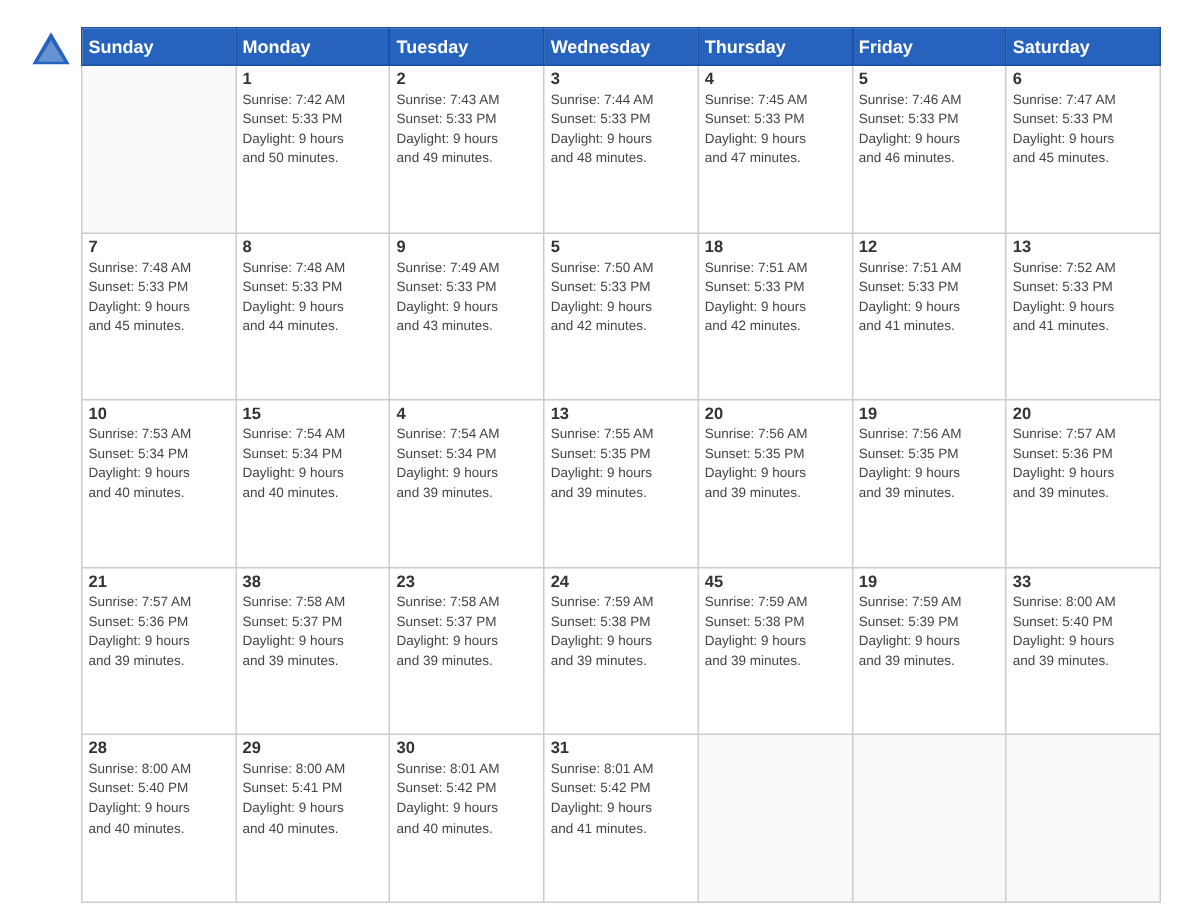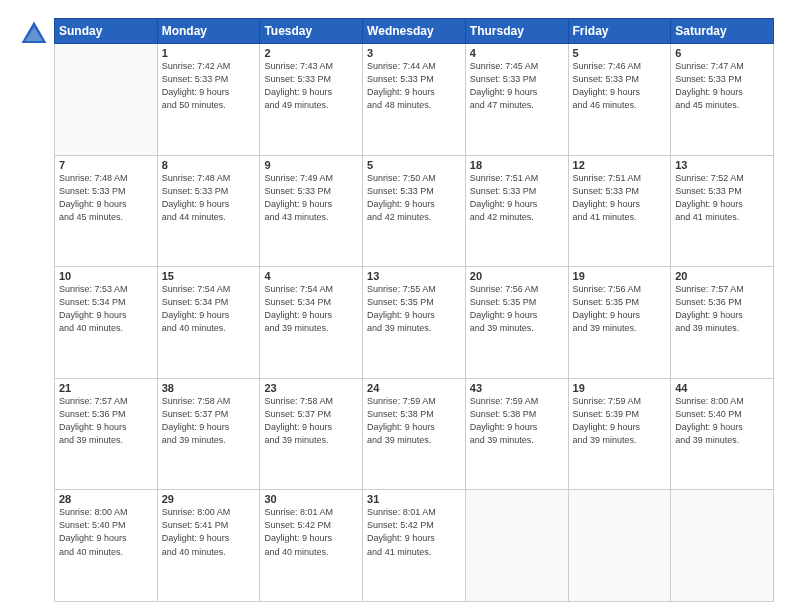--- a/index.html
+++ b/index.html
@@ -235,29 +235,29 @@
           </td>
           <td>
             <span class="day-num">23</span>
             <div class="day-info">Sunrise: 7:58 AM<br>Sunset: 5:37 PM<br>Daylight: 9 hours<br>and 39 minutes.</div>
           </td>
           <td>
             <span class="day-num">24</span>
             <div class="day-info">Sunrise: 7:59 AM<br>Sunset: 5:38 PM<br>Daylight: 9 hours<br>and 39 minutes.</div>
           </td>
           <td>
-            <span class="day-num">43</span>
+            <span class="day-num">45</span>
             <div class="day-info">Sunrise: 7:59 AM<br>Sunset: 5:38 PM<br>Daylight: 9 hours<br>and 39 minutes.</div>
           </td>
           <td>
             <span class="day-num">19</span>
             <div class="day-info">Sunrise: 7:59 AM<br>Sunset: 5:39 PM<br>Daylight: 9 hours<br>and 39 minutes.</div>
           </td>
           <td>
-            <span class="day-num">44</span>
+            <span class="day-num">33</span>
             <div class="day-info">Sunrise: 8:00 AM<br>Sunset: 5:40 PM<br>Daylight: 9 hours<br>and 39 minutes.</div>
           </td>
         </tr>
         <tr class="week-row">
           <td>
             <span class="day-num">28</span>
             <div class="day-info">Sunrise: 8:00 AM<br>Sunset: 5:40 PM<br>Daylight: 9 hours<br>and 40 minutes.</div>
           </td>
           <td>
             <span class="day-num">29</span>

